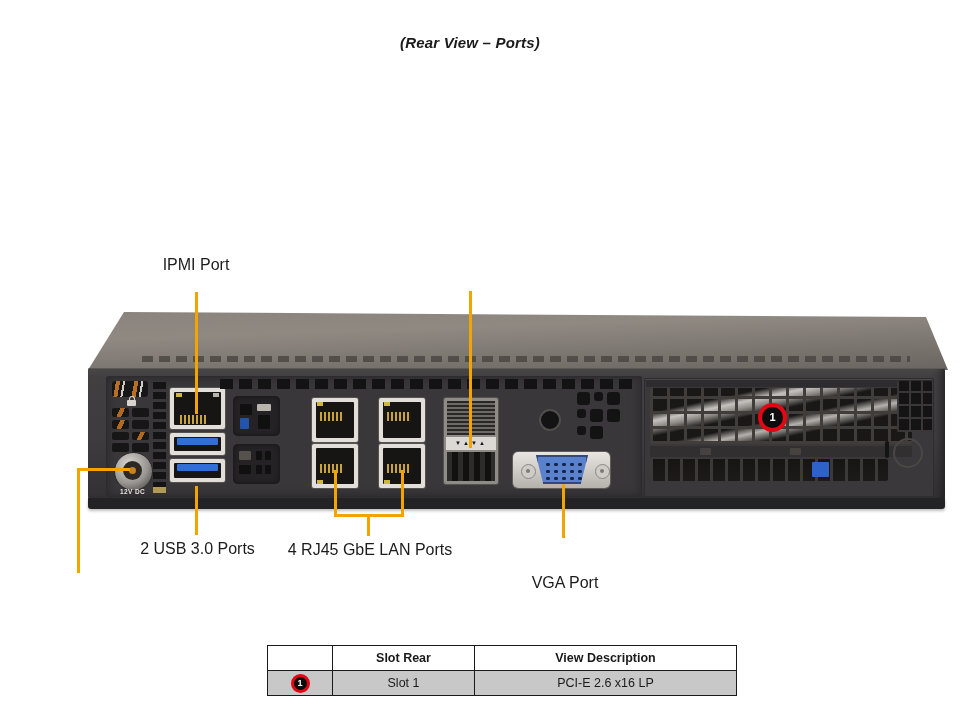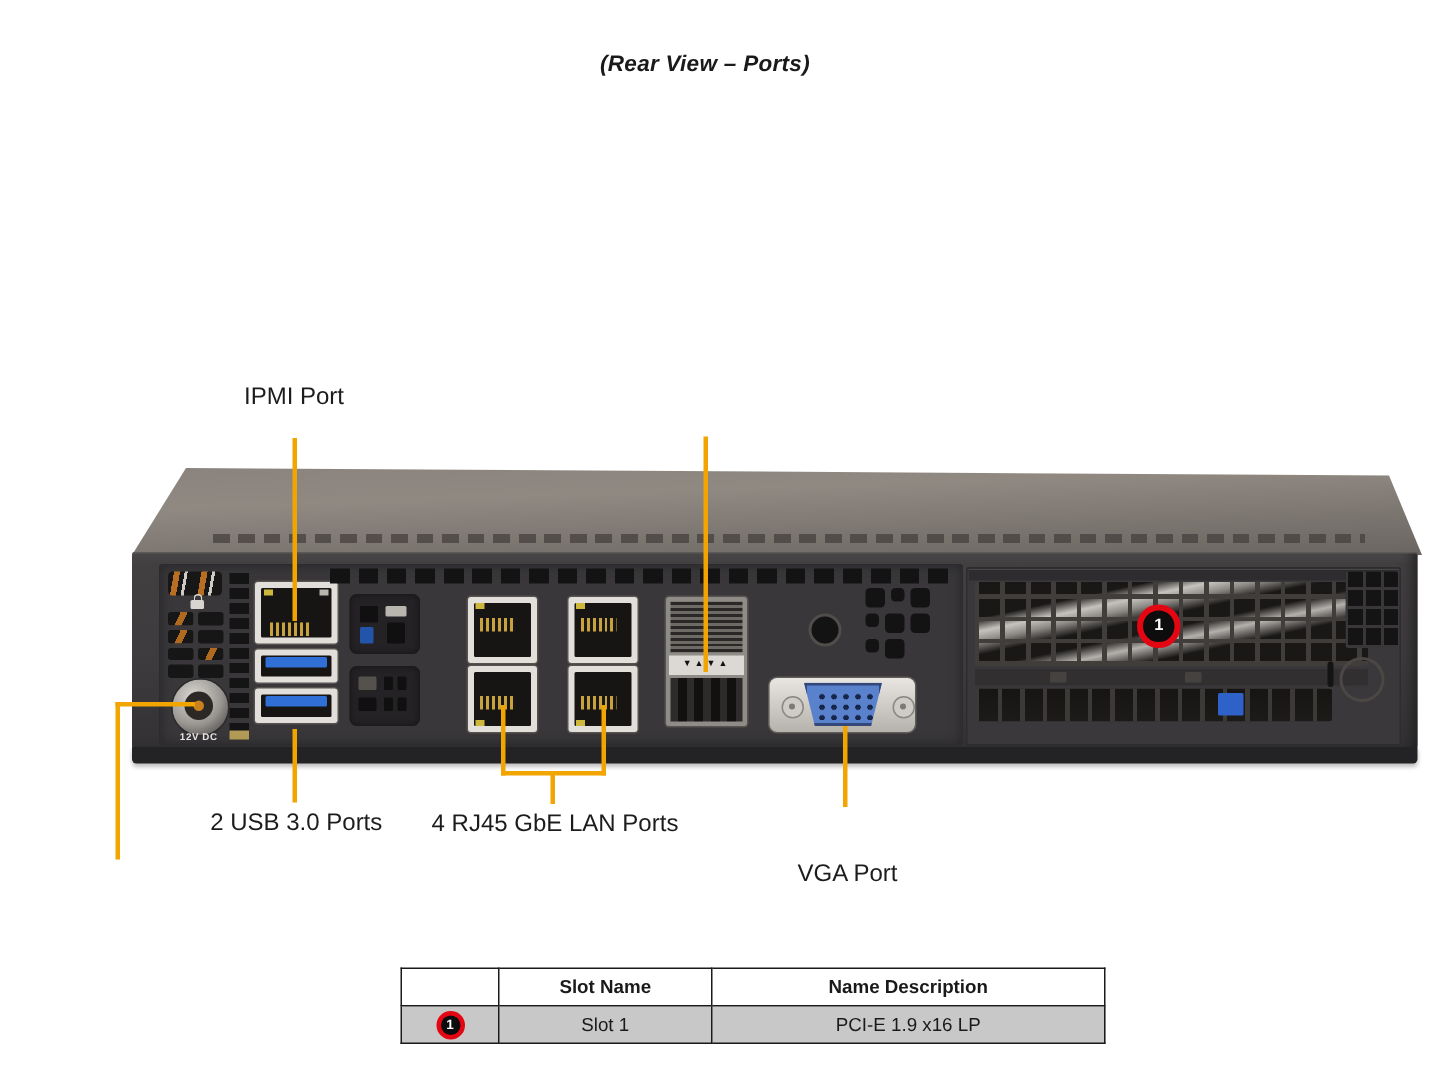--- a/index.html
+++ b/index.html
@@ -266,26 +266,26 @@
 
   <table class="abs slot-table">
     <colgroup>
         <col style="width:65px">
         <col style="width:142px">
         <col style="width:262px">
       </colgroup>
     <tbody>
         <tr>
       <th></th>
-      <th>Slot Name</th>
-      <th>Name Description</th>
+      <th>Slot Rear</th>
+      <th>View Description</th>
     </tr>
     <tr>
       <td>
         <span class="badge">1</span>
       </td>
       <td>Slot 1</td>
-      <td>PCI-E 1.9 x16 LP</td>
+      <td>PCI-E 2.6 x16 LP</td>
     </tr>
   </tbody>
     </table>
 
 </div>
 
 </body></html>

